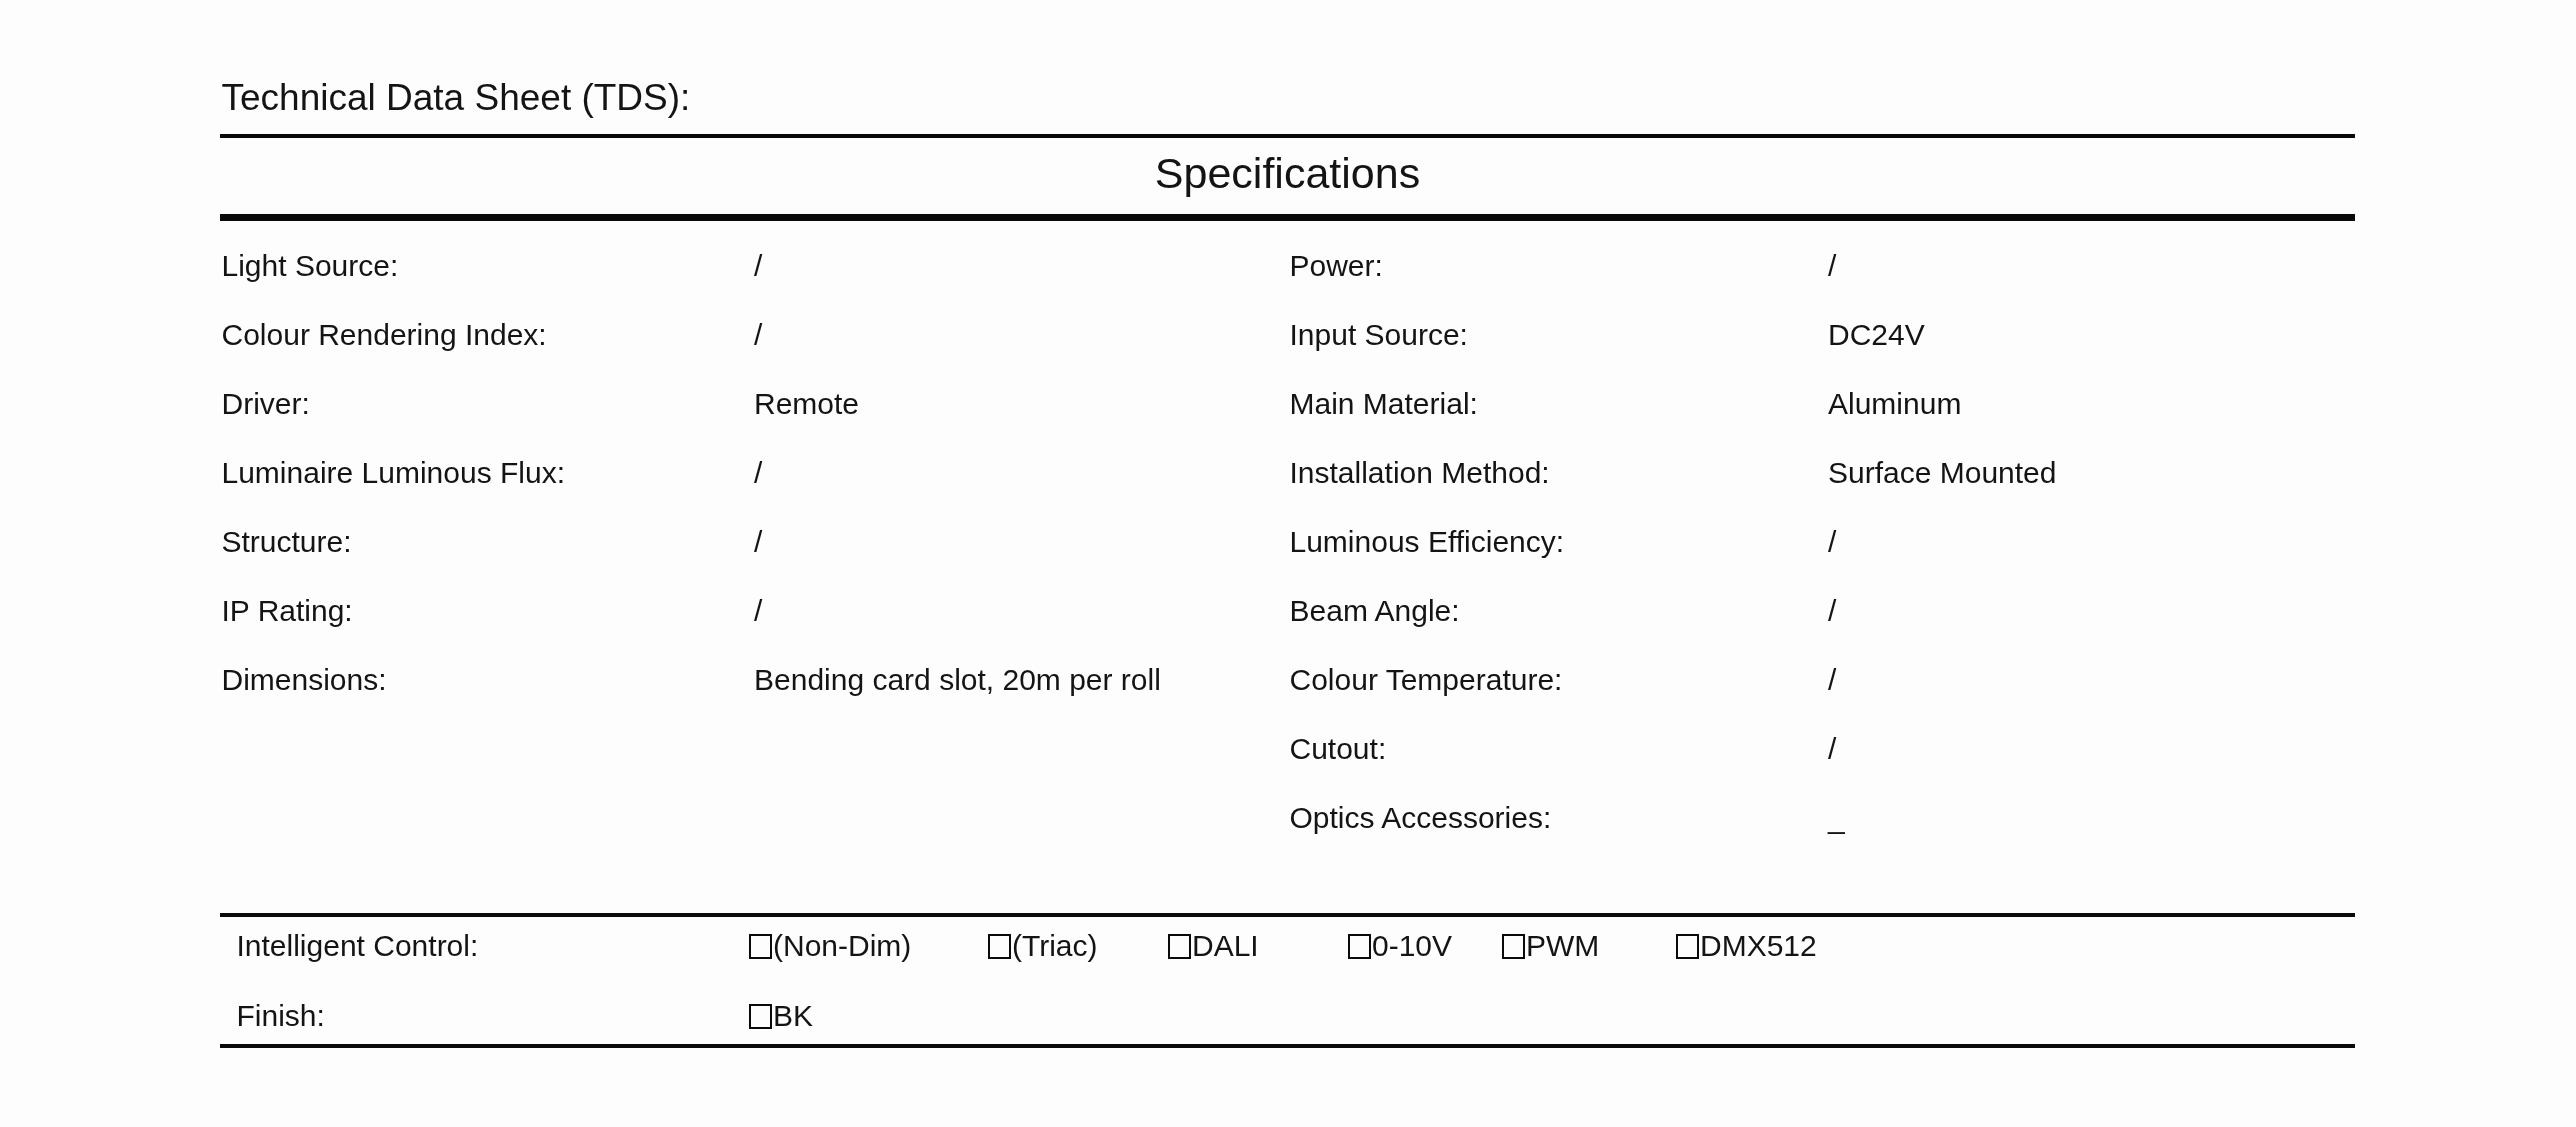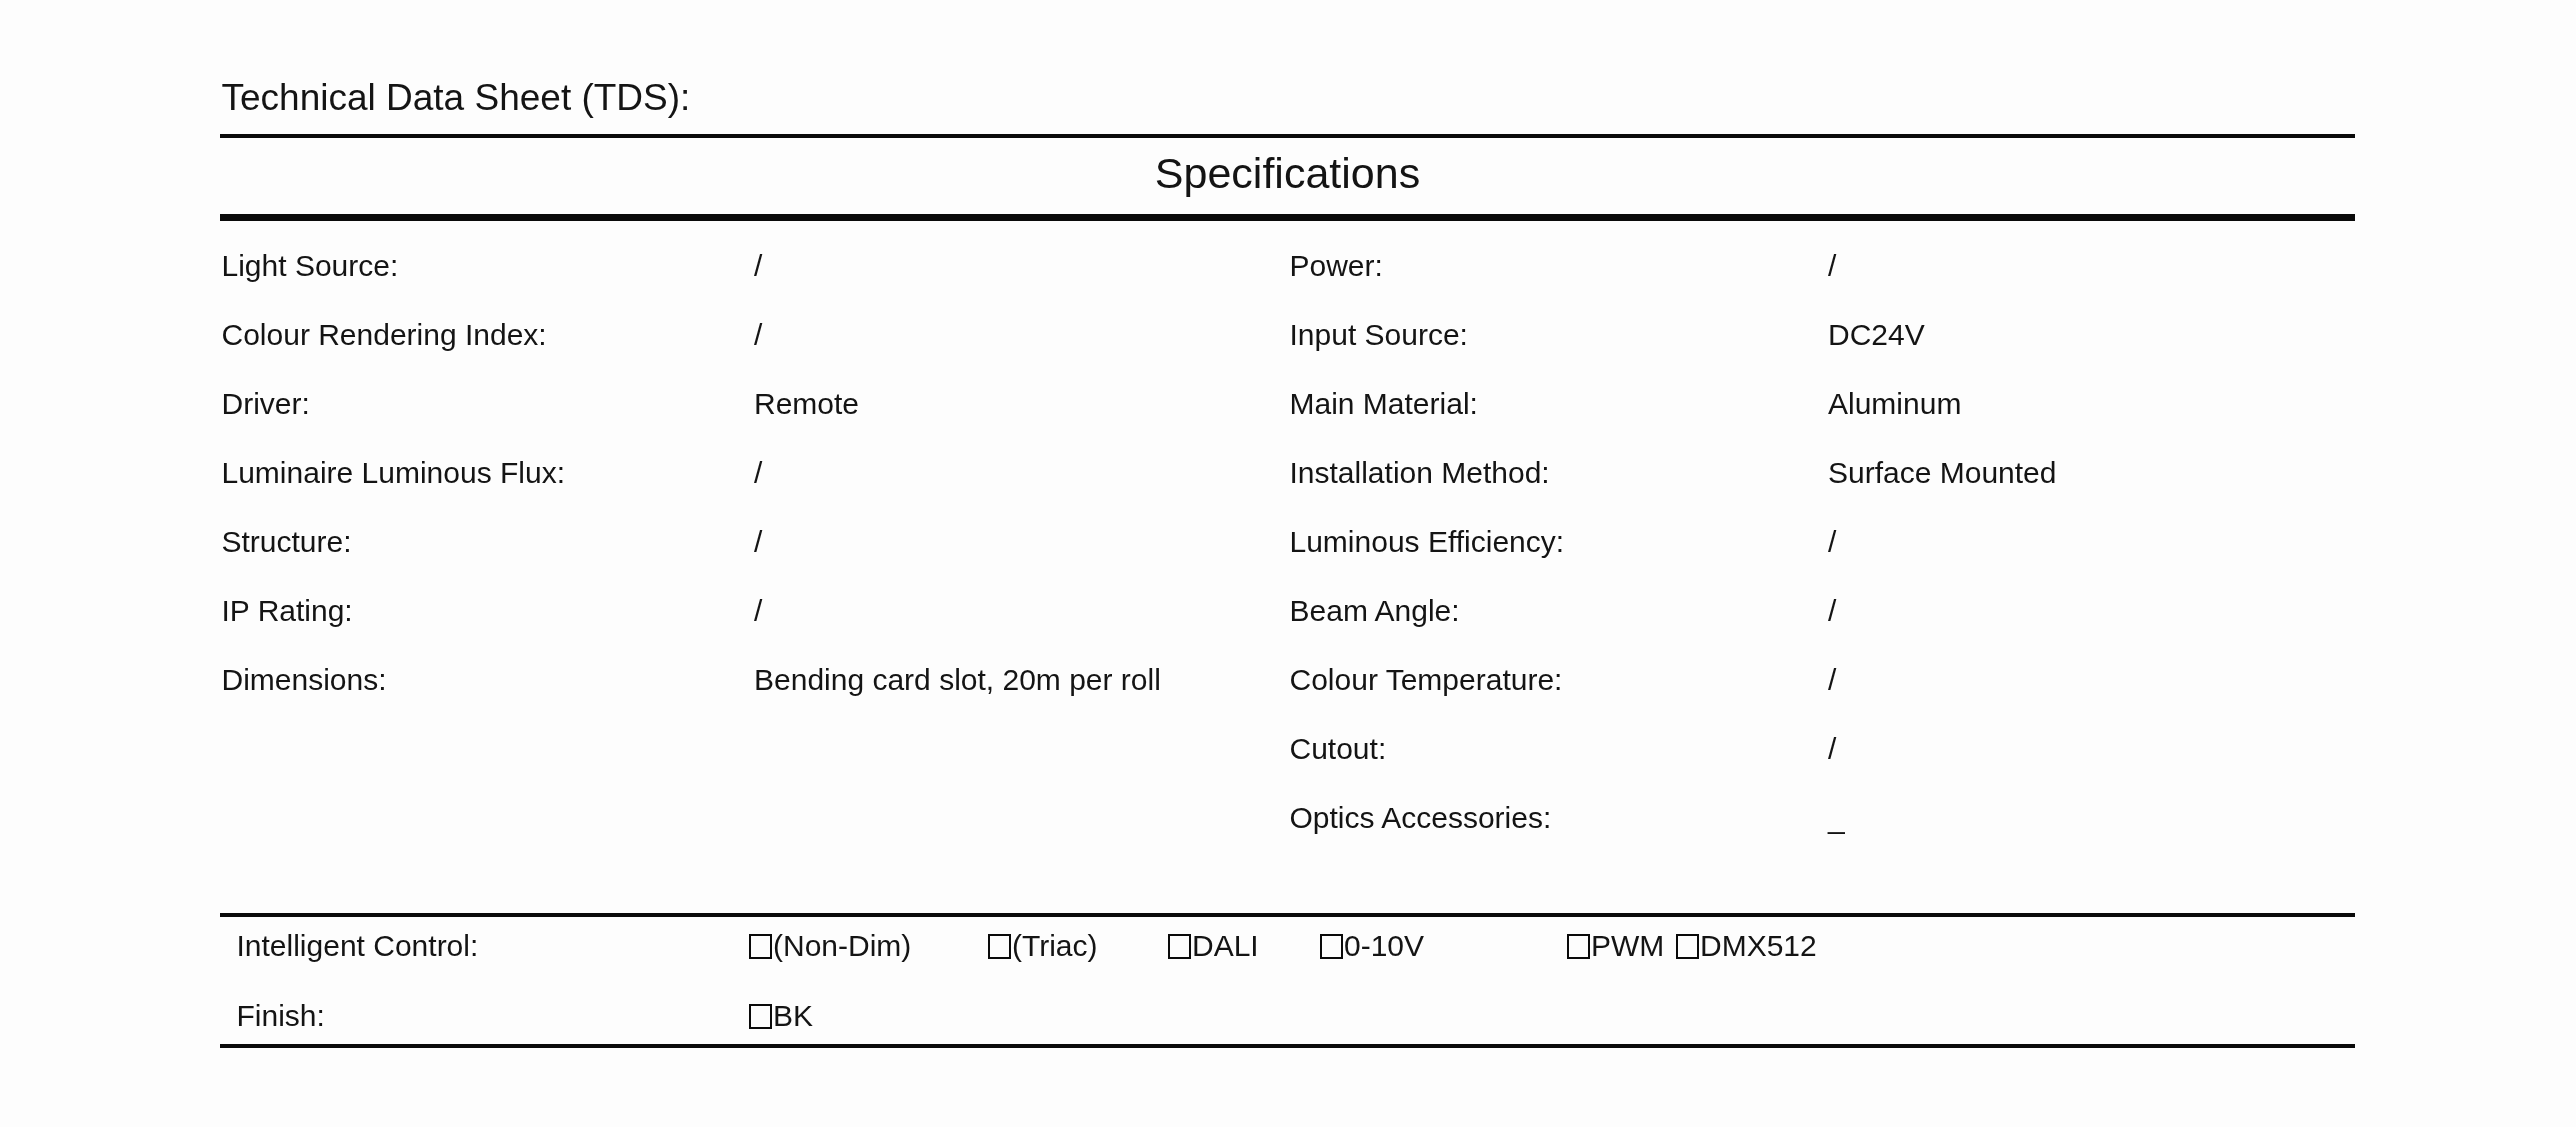--- a/index.html
+++ b/index.html
@@ -50,22 +50,22 @@
     display:flex; align-items:center; gap:1px;
     font-size:30px; white-space:nowrap;
   }
   .checkbox {
     width:23.5px; height:25px; border:2.2px solid #0a0a0a;
     background:transparent; flex:none; position:relative;
   }
   .ic-row .option:nth-child(1) { left:527px; }
   .ic-row .option:nth-child(2) { left:766px; }
   .ic-row .option:nth-child(3) { left:946px; }
-  .ic-row .option:nth-child(4) { left:1098px;text-align:center; }
-  .ic-row .option:nth-child(5) { left:1345px; }
+  .ic-row .option:nth-child(4) { left:1126px;text-align:center; }
+  .ic-row .option:nth-child(5) { left:1280px; }
   .ic-row .option:nth-child(6) { left:1454px; }
   .finish-row .option:nth-child(1) { left:527px;text-align:right; }
 </style>
 </head>
 <body style="background: rgb(253, 253, 253); color: rgb(20, 20, 20);">
 
 <div class="doc">
 
   <div class="title">Technical Data Sheet (TDS):</div>
 

